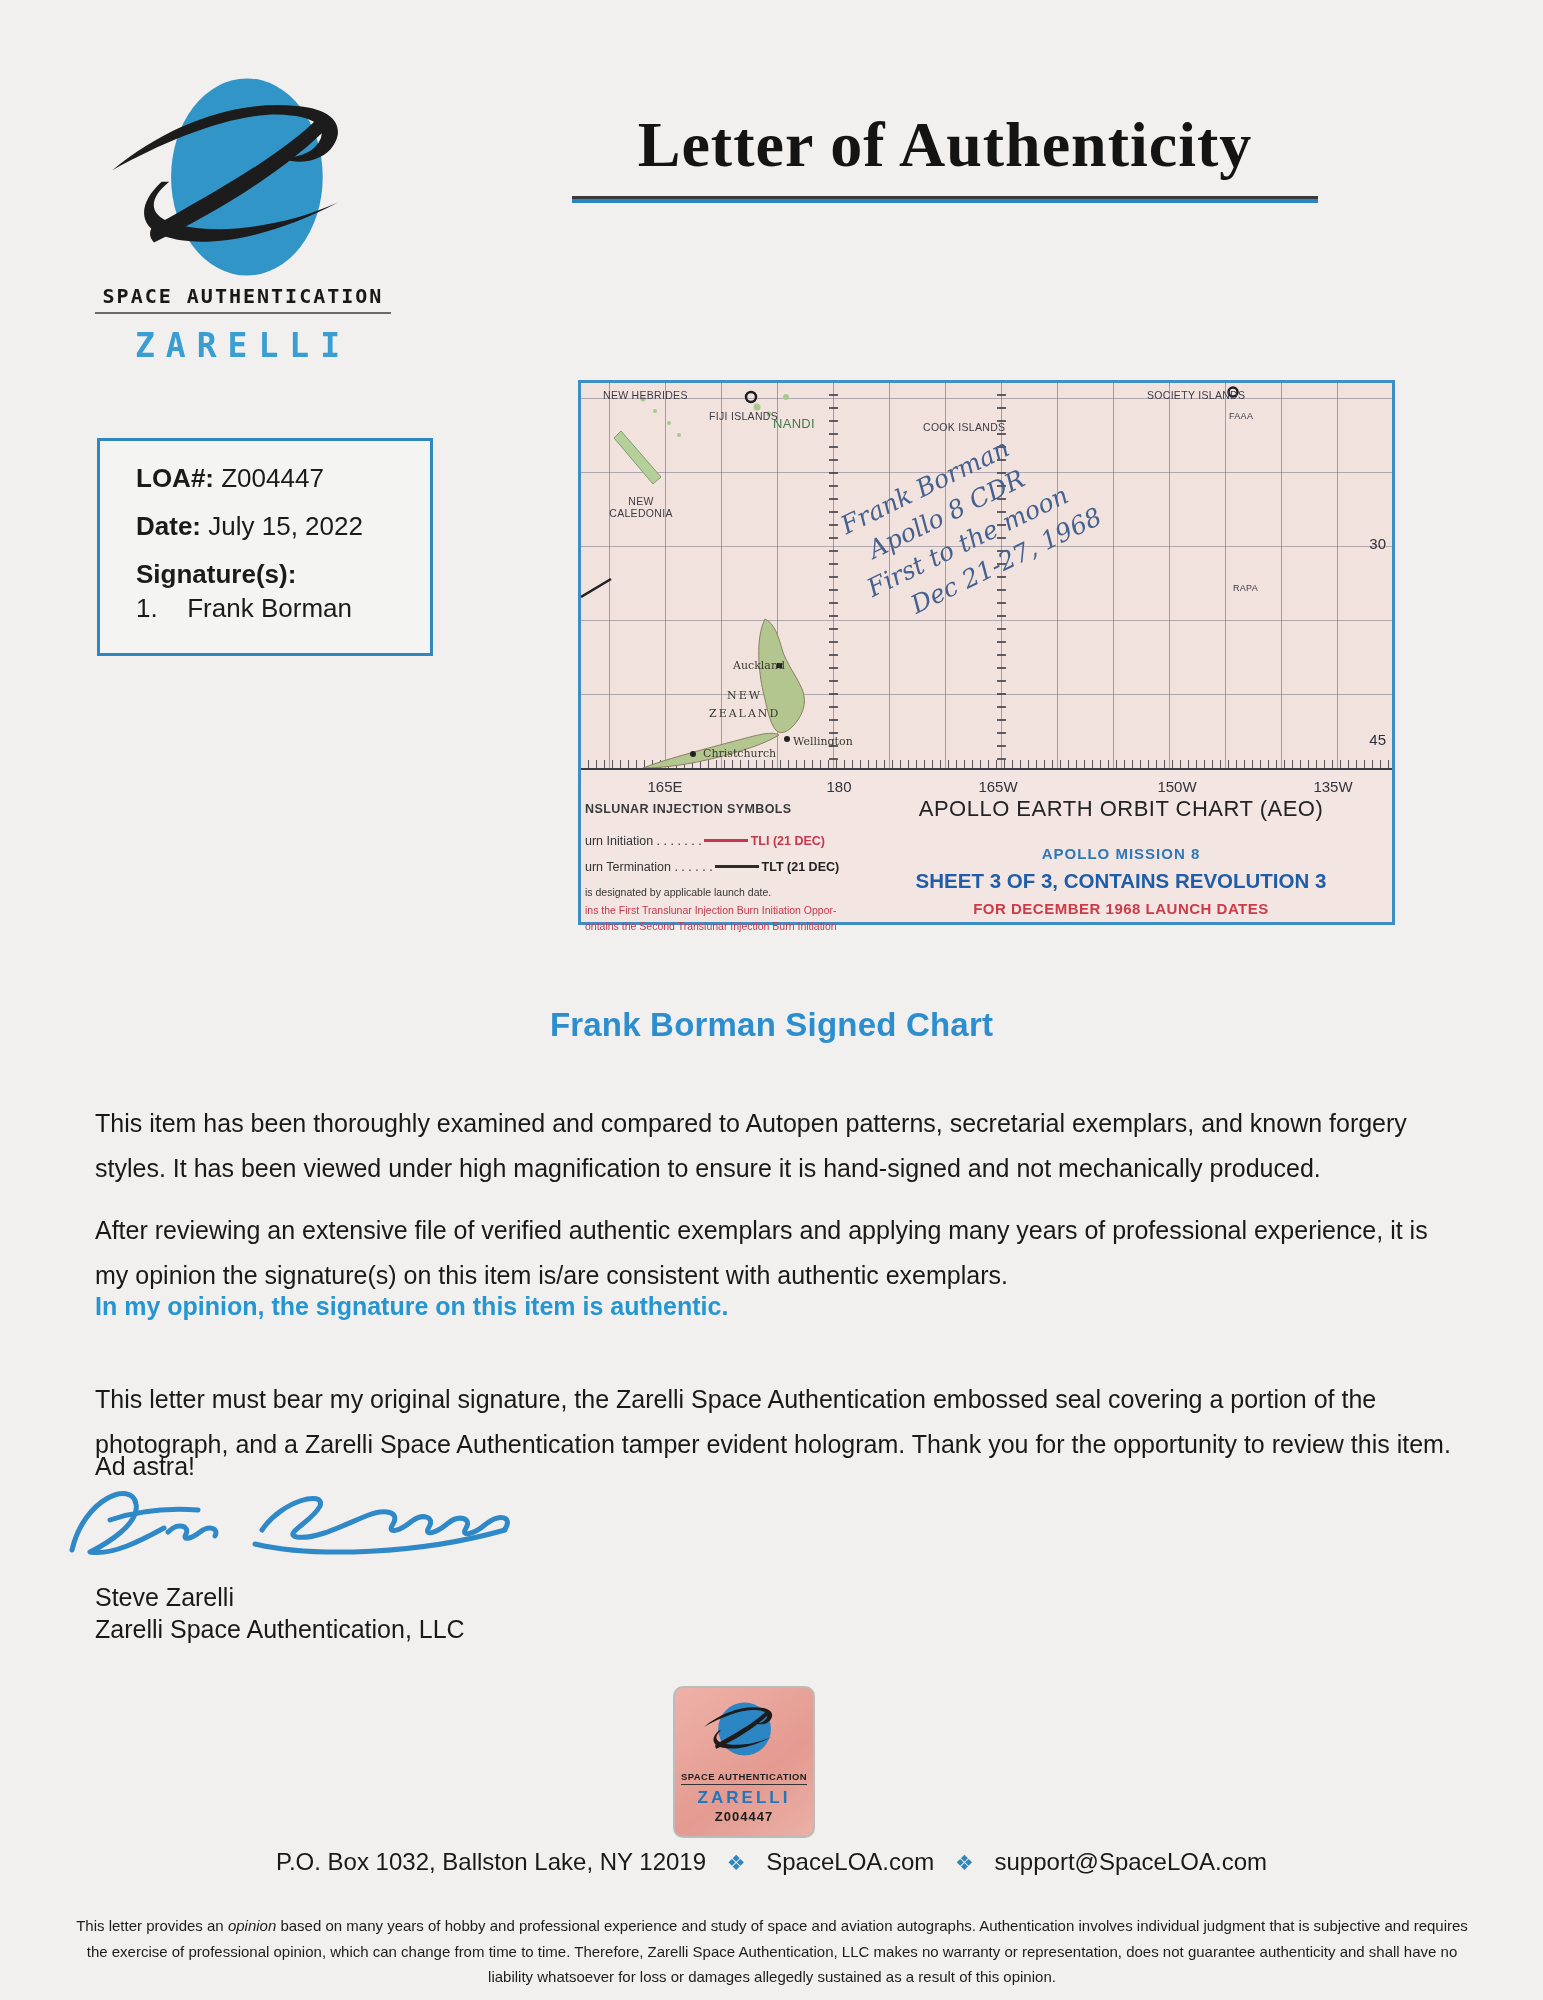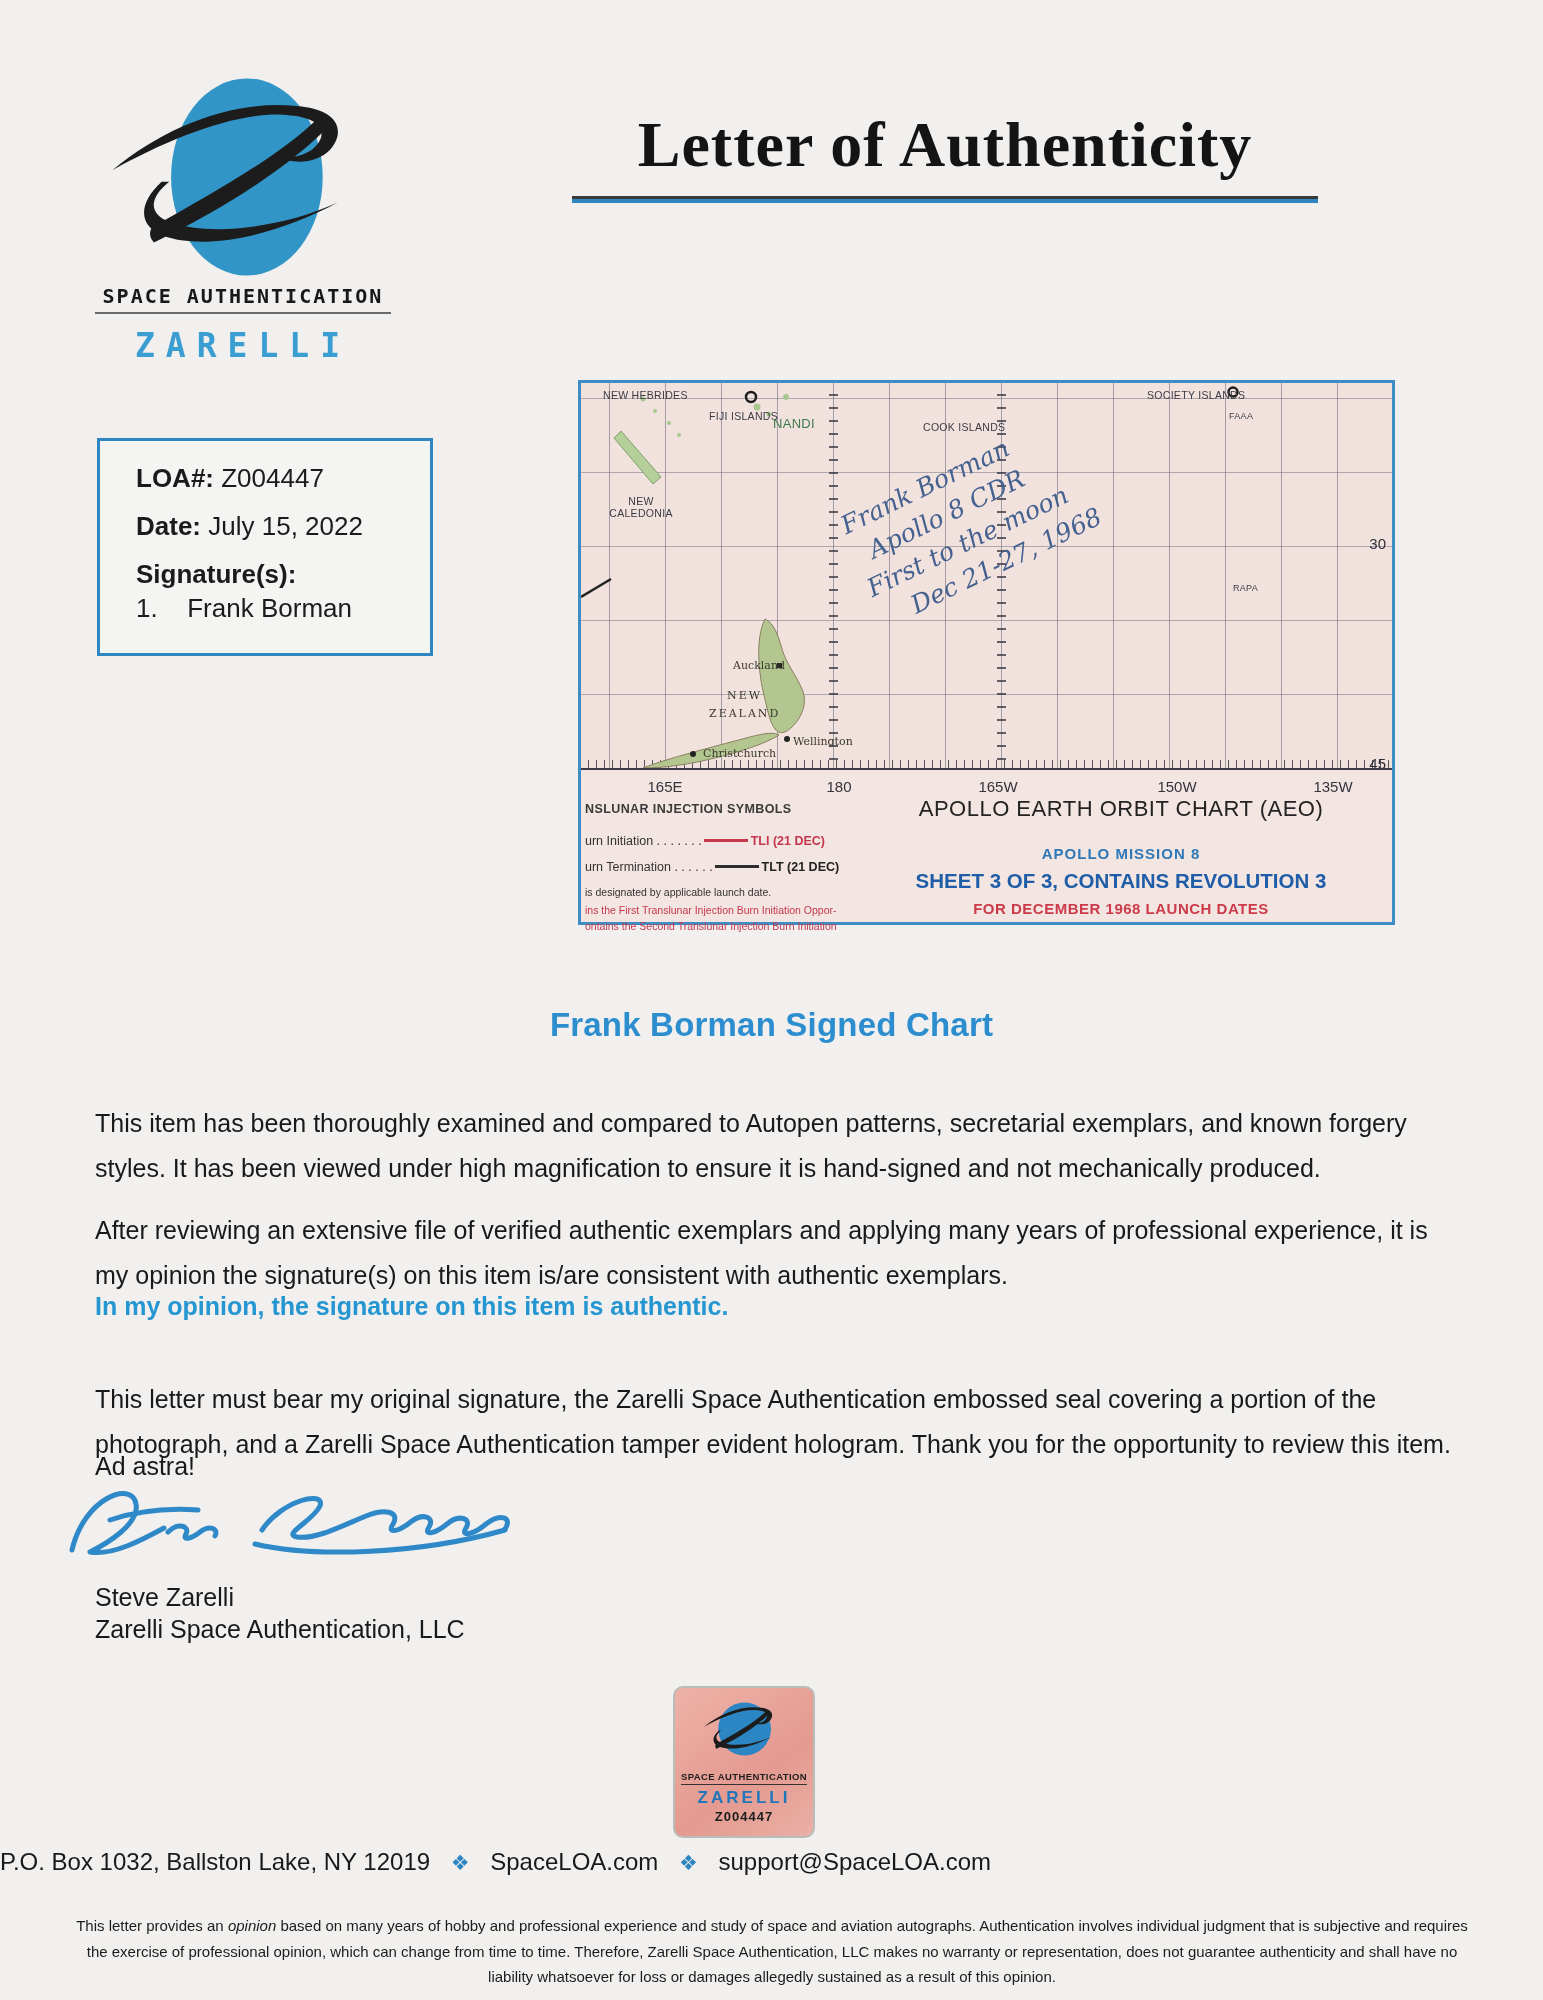--- a/index.html
+++ b/index.html
@@ -122,21 +122,21 @@
     border:2px solid #b9bdb9;border-radius:10px;
     text-align:center;box-sizing:border-box;
   }
   .sticker .st-logo{margin-top:8px;width:96px;height:66px;}
   .st-brand{font-size:9.5px;font-weight:bold;color:#1d1d1d;letter-spacing:.4px;
     display:inline-block;border-bottom:1.5px solid #333;padding-bottom:2px;margin-top:-2px;}
   .st-name{font-size:17px;font-weight:bold;color:#2277bb;letter-spacing:3px;margin-top:3px;}
   .st-serial{font-size:13px;font-weight:bold;color:#1d1d1d;letter-spacing:1px;margin-top:1px;}
 
   
-  .footer-line{left:0;top:1848px;width:1543px;font-size:24px;color:#191919;}
+  .footer-line{left:0;top:1848px;width:1543px;text-align:center;font-size:24px;color:#191919;}
   .footer-line .sep{color:#2e86c1;margin:0 14px;font-size:21px;}
   .fine-print{
     left:72px;top:1898px;width:1400px;
     text-align:center;font-size:15px;line-height:25.5px;color:#1c1c1c;
   }
   .fine-print .it{font-style:italic;}
 </style>
 </head>
 <body>
 
@@ -207,21 +207,21 @@
       <span class="map-label wrap" style="left:28px;top:112px;width:64px;">NEW CALEDONIA</span>
       <span class="map-label" style="left:652px;top:200px;font-size:9px;">RAPA</span>
 
       <span class="city-label" style="left:152px;top:276px;">Auckland</span>
       <span class="city-label" style="left:146px;top:306px;letter-spacing:2px;">NEW</span>
       <span class="city-label" style="left:128px;top:324px;letter-spacing:2px;">ZEALAND</span>
       <span class="city-label" style="left:212px;top:352px;">Wellington</span>
       <span class="city-label" style="left:122px;top:364px;">Christchurch</span>
 
       <span class="lat-label" style="right:6px;top:152px;">30</span>
-      <span class="lat-label" style="right:6px;top:348px;margin-top:24px;">45</span>
+      <span class="lat-label" style="right:6px;top:348px;">45</span>
 
       <div class="inscription">
         <div class="ins-1">Frank Borman</div>
         <div class="ins-2">Apollo 8 CDR</div>
         <div class="ins-3">First to the moon</div>
         <div class="ins-4">Dec 21-27, 1968</div>
       </div>
     </div>
 
     <div class="chart-bottom">

